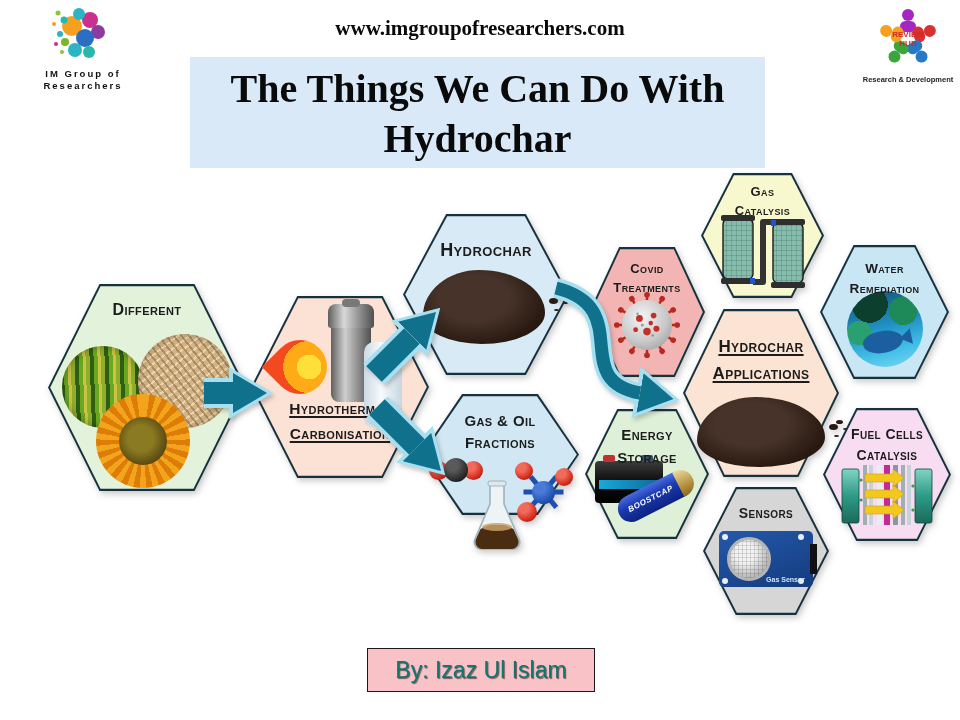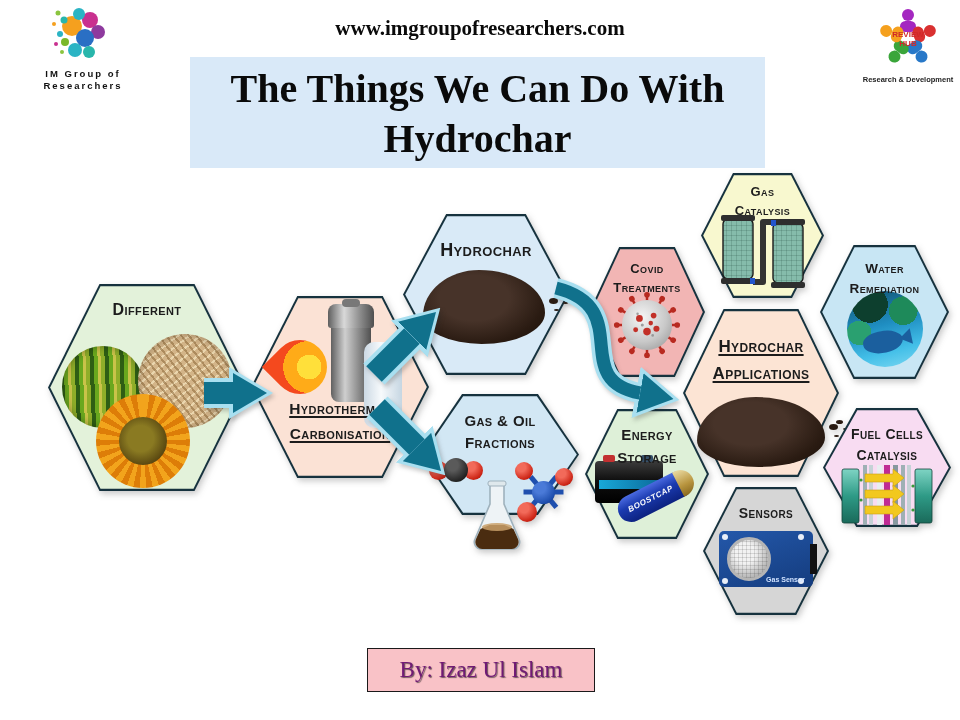--- a/index.html
+++ b/index.html
@@ -14,21 +14,21 @@
     font-size:40px;line-height:50px;text-align:center;display:block;}
   .title-box .t1{margin-top:7px;}
 
   .logo-left{position:absolute;left:18px;top:4px;width:130px;text-align:center;}
   .logo-left .lg-txt{font-size:9.5px;font-weight:bold;letter-spacing:2px;color:#111;line-height:12px;}
   .logo-right{position:absolute;left:860px;top:2px;width:96px;text-align:center;}
 
   
   .author-box{position:absolute;left:367px;top:648px;width:226px;height:42px;background:#f9c2c7;
     border:1.6px solid #1a1a1a;display:flex;align-items:center;justify-content:center;}
-  .author-box span{font-family:Liberation Serif, serif;font-size:23px;color:#701a75;
+  .author-box span{font-family:Liberation Sans, sans-serif;font-size:23px;color:#0f766e;
     text-shadow:1px 1px 1px rgba(0,0,0,.55);}
 
   
   .hex{position:absolute;filter:drop-shadow(2px 3px 3px rgba(40,40,40,.25));z-index:2;}
   .hex-border,.hex-fill{position:absolute;clip-path:polygon(0% 50%,26% 0%,74% 0%,100% 50%,74% 100%,26% 100%);}
   .hex-border{inset:0;background:#16323e;}
   .hex-fill{inset:2.2px;}
   .hex-label{position:absolute;left:0;right:0;z-index:3;font-variant:small-caps;font-weight:bold;
     color:#1c1c1c;text-align:center;letter-spacing:.4px;}
   .hex-label span{display:block;}
@@ -64,21 +64,21 @@
 
   #hx-apps{left:683px;top:309px;width:156px;height:168px;}
   #hx-apps .hex-fill{background:#fce4d4;}
   #hx-apps .hex-label{top:24px;font-size:17px;line-height:27px;}
   #hx-apps .hex-label span{text-decoration:underline;text-decoration-thickness:1.5px;text-underline-offset:2px;}
 
   #hx-energy{left:585px;top:409px;width:124px;height:130px;}
   #hx-energy .hex-fill{background:#def0d8;}
   #hx-energy .hex-label{top:14px;font-size:15px;line-height:23px;}
 
-  #hx-fuel{left:823px;top:408px;width:128px;height:119px;}
+  #hx-fuel{left:823px;top:408px;width:128px;height:133px;}
   #hx-fuel .hex-fill{background:#f8dcf2;}
   #hx-fuel .hex-label{top:16px;font-size:14px;line-height:21px;}
 
   #hx-sensors{left:703px;top:487px;width:126px;height:128px;}
   #hx-sensors .hex-fill{background:#d6d6d6;}
   #hx-sensors .hex-label{top:16px;font-size:14px;line-height:20px;}
 
   
   .stalks{position:absolute;left:14px;top:62px;width:82px;height:82px;border-radius:50%;z-index:2;
     background:repeating-linear-gradient(88deg,#2f5e14 0 4px,#6aa81e 4px 8px,#c9c349 8px 11px,#8fae29 11px 15px);

